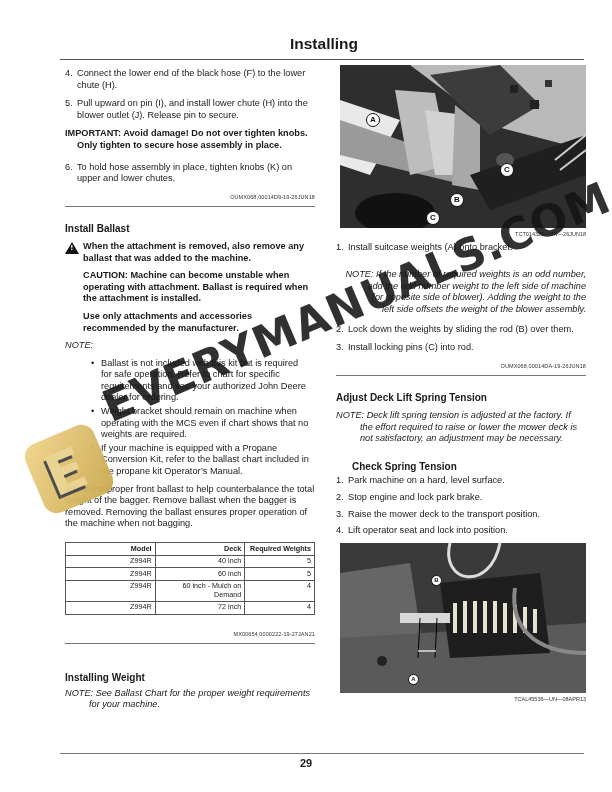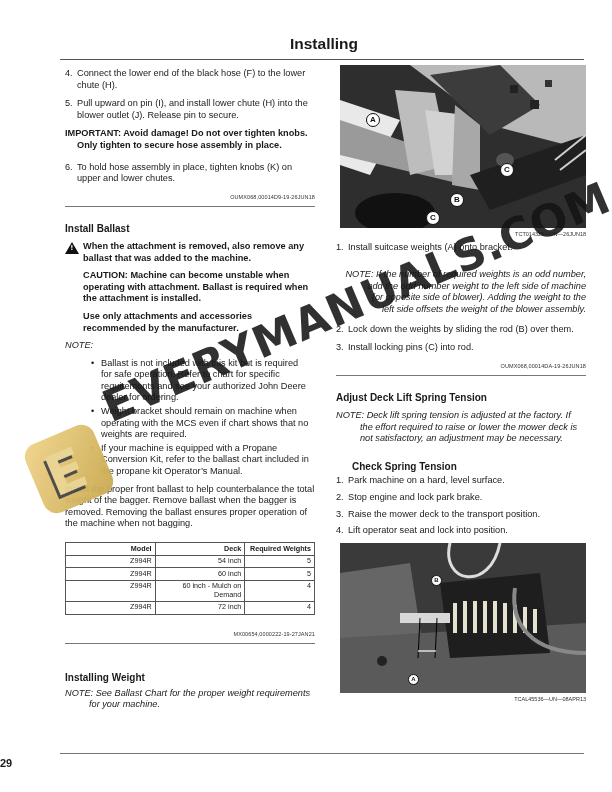--- a/index.html
+++ b/index.html
@@ -33,21 +33,21 @@
   table.ballast th, table.ballast td { border: 1px solid #555; padding: 1.5px 3px; text-align: right; vertical-align: top; }
   table.ballast th { font-weight: bold; }
   .figure { position: relative; background: #3a3a3a; overflow: hidden; }
   .fig1 { width: 246px; height: 163px; margin-left: 4px; }
   .fig2 { width: 246px; height: 150px; margin-left: 4px; }
   .fig-caption { text-align: right; font-size: 5.5px; color: #333; margin-top: 1px; }
   .callout { position: absolute; width: 12px; height: 12px; border-radius: 50%; background: #fff;
              border: 1.4px solid #111; font-size: 8px; font-weight: bold; text-align: center; line-height: 12px; color: #111; }
   .callout.sm { width: 9px; height: 9px; line-height: 9px; font-size: 6px; border-width: 1px; }
   .bottom-rule { position: absolute; top: 753px; left: 60px; width: 524px; height: 1px; background: #777; }
-  .page-number { position: absolute; top: 757px; left: 0; width: 612px; font-weight: bold; font-size: 11px; }
+  .page-number { position: absolute; top: 757px; left: 0; width: 612px; text-align: center; font-weight: bold; font-size: 11px; }
   .watermark { position: absolute; left: 95px; top: 385px; font-size: 44px; font-weight: 900; color: rgba(20,20,20,0.88);
                transform: rotate(-23deg); transform-origin: left top; white-space: nowrap; letter-spacing: 1px; pointer-events: none;
                font-family: "DejaVu Sans", sans-serif; }
   .wm-logo { position: absolute; left: 32px; top: 432px; width: 74px; height: 74px; border-radius: 14px;
              background: linear-gradient(135deg, #f0d48a, #c9a84e); transform: rotate(-23deg); opacity: 0.95; }
   .wm-logo span { position: absolute; left: 14px; top: 6px; font-size: 56px; font-weight: 900; color: #e8d28e;
                   text-shadow: -3px 3px 0 #444; font-family: "DejaVu Sans", sans-serif; }
 </style>
 </head>
 <body>
@@ -92,21 +92,21 @@
     <thead>
       <tr>
         <th style="width:36%;">Model</th>
         <th style="width:36%;">Deck</th>
         <th>Required Weights</th>
       </tr>
     </thead>
     <tbody>
       <tr>
         <td>Z994R</td>
-        <td>54 inch</td>
+        <td>40 inch</td>
         <td>5</td>
       </tr>
       <tr>
         <td>Z994R</td>
         <td>60 inch</td>
         <td>5</td>
       </tr>
       <tr>
         <td>Z994R</td>
         <td>60 inch - Mulch on Demand</td>

